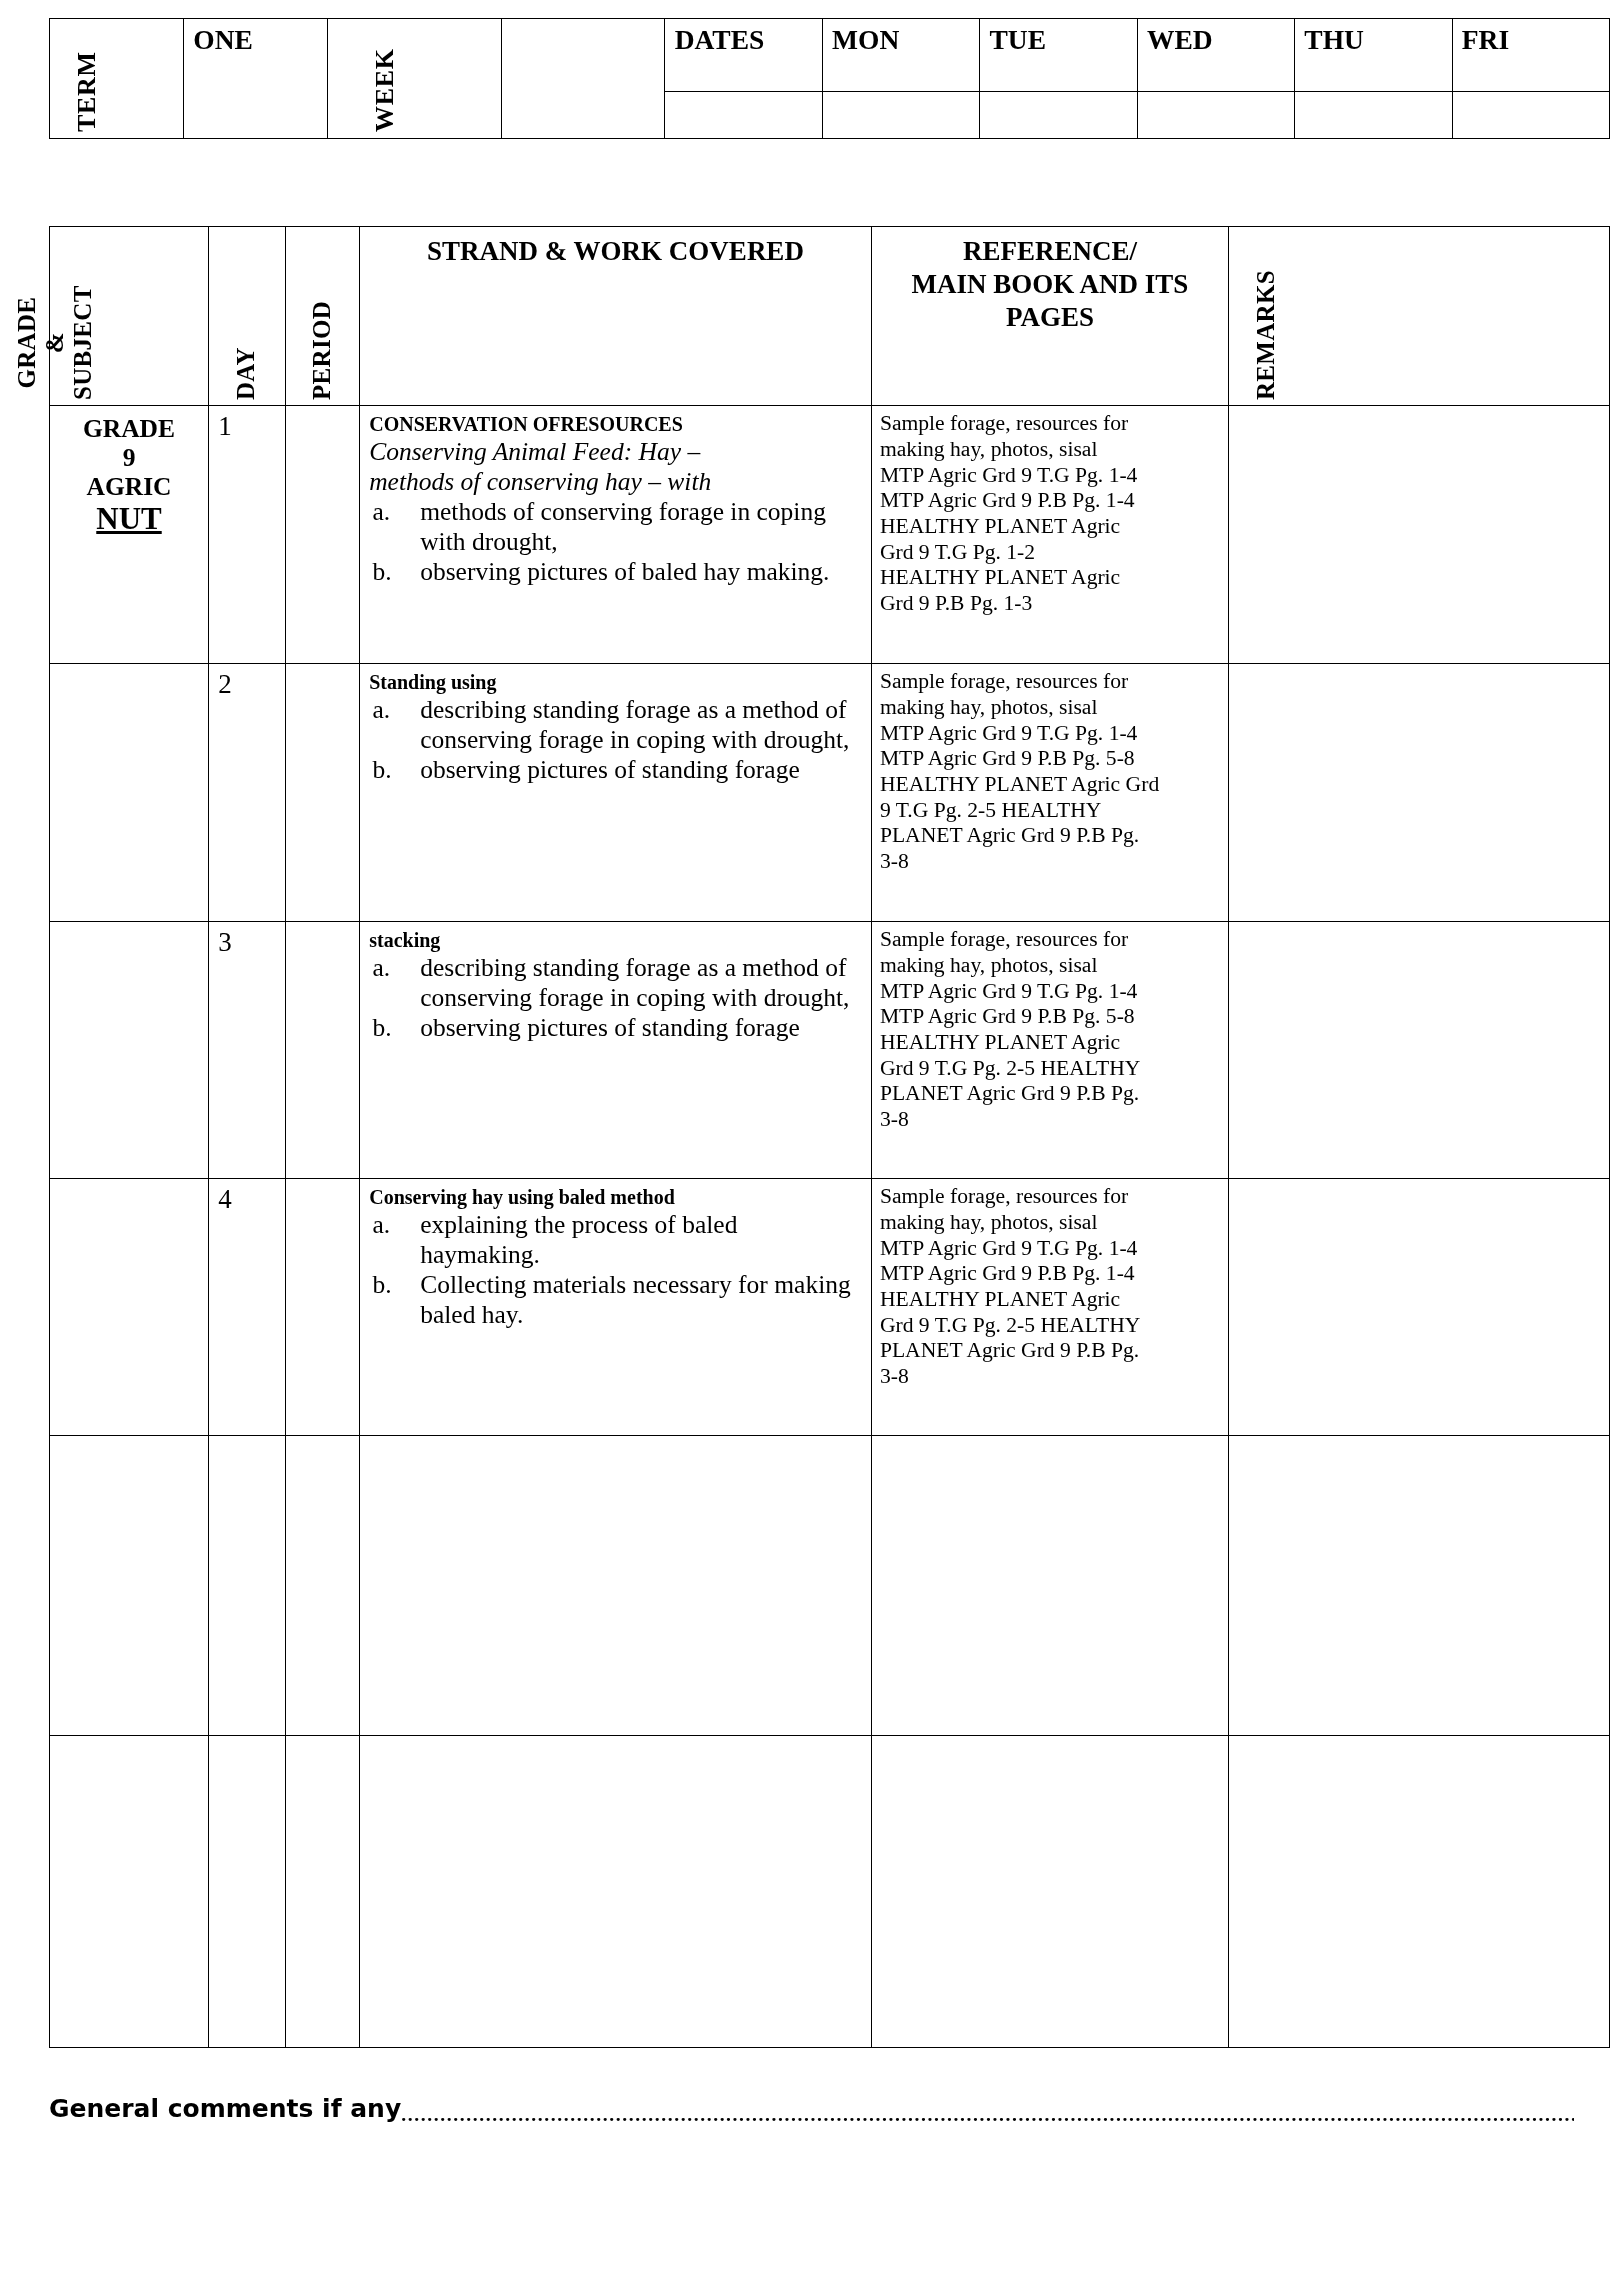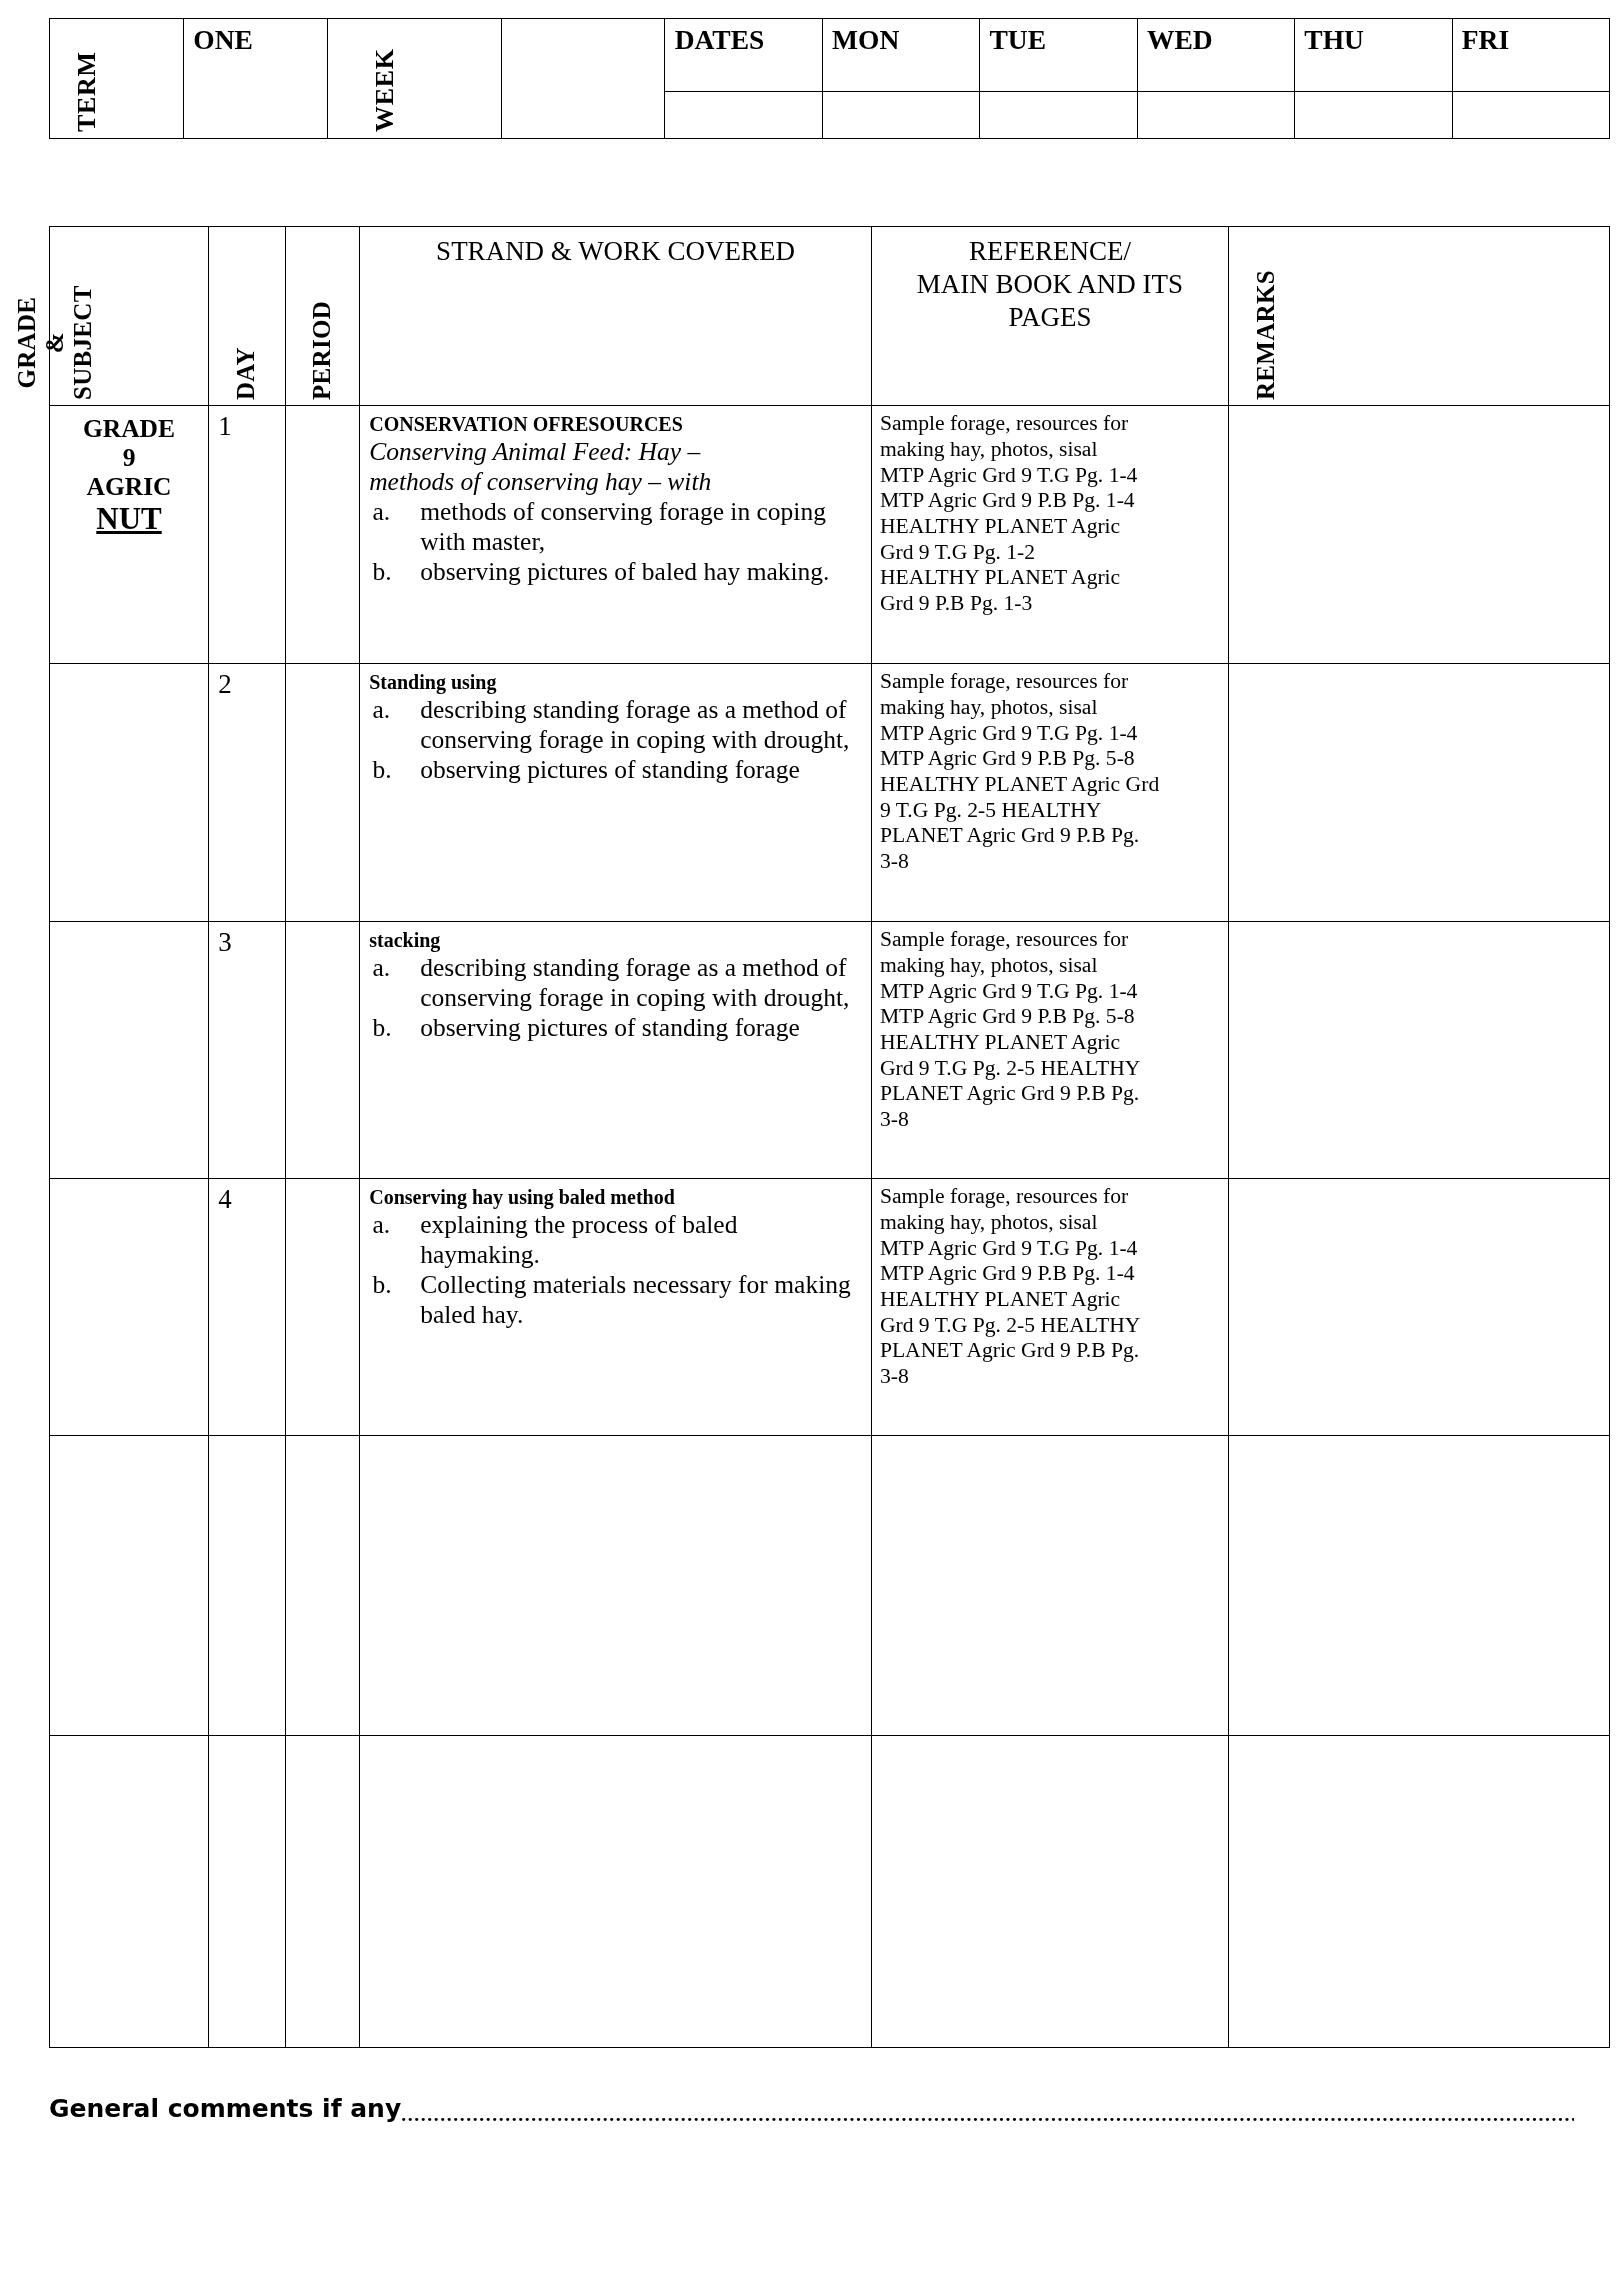--- a/index.html
+++ b/index.html
@@ -93,21 +93,21 @@
   .col-grade   { width: 159px; }
   .col-day     { width: 77px; }
   .col-period  { width: 74px; }
   .col-strand  { width: 512px; }
   .col-ref     { width: 357px; }
   .col-remarks { width: 381px; }
 
   .hdr { height: 178px; position: relative; }
   .hdr-center {
     text-align: center;
-    font-weight: normal;
+    font-weight: bold;
     font-size: 27px;
     line-height: 1.22;
     padding-top: 7.9px;
   }
   .hdr-rot {
     position: absolute;
     bottom: 5.2px;
     transform-origin: left bottom;
     transform: rotate(-90deg);
     white-space: nowrap;
@@ -347,21 +347,21 @@
         <div class="cell-daynum"></div>
       </td>
       <td>
         <div class="cell-strand">
           <div class="strand-title">CONSERVATION OFRESOURCES</div>
           <div class="strand-sub">Conserving Animal Feed: Hay –</div>
           <div class="strand-sub">methods of conserving hay – with</div>
           <ul class="strand-list">
             <li>
               <span class="mk">a.</span>
-              <span class="bt">methods of conserving forage in coping with master,</span>
+              <span class="bt">methods of conserving forage in coping with drought,</span>
             </li>
             <li>
               <span class="mk">b.</span>
               <span class="bt">observing pictures of baled hay making.</span>
             </li>
           </ul>
         </div>
       </td>
       <td>
         <div class="cell-ref">

